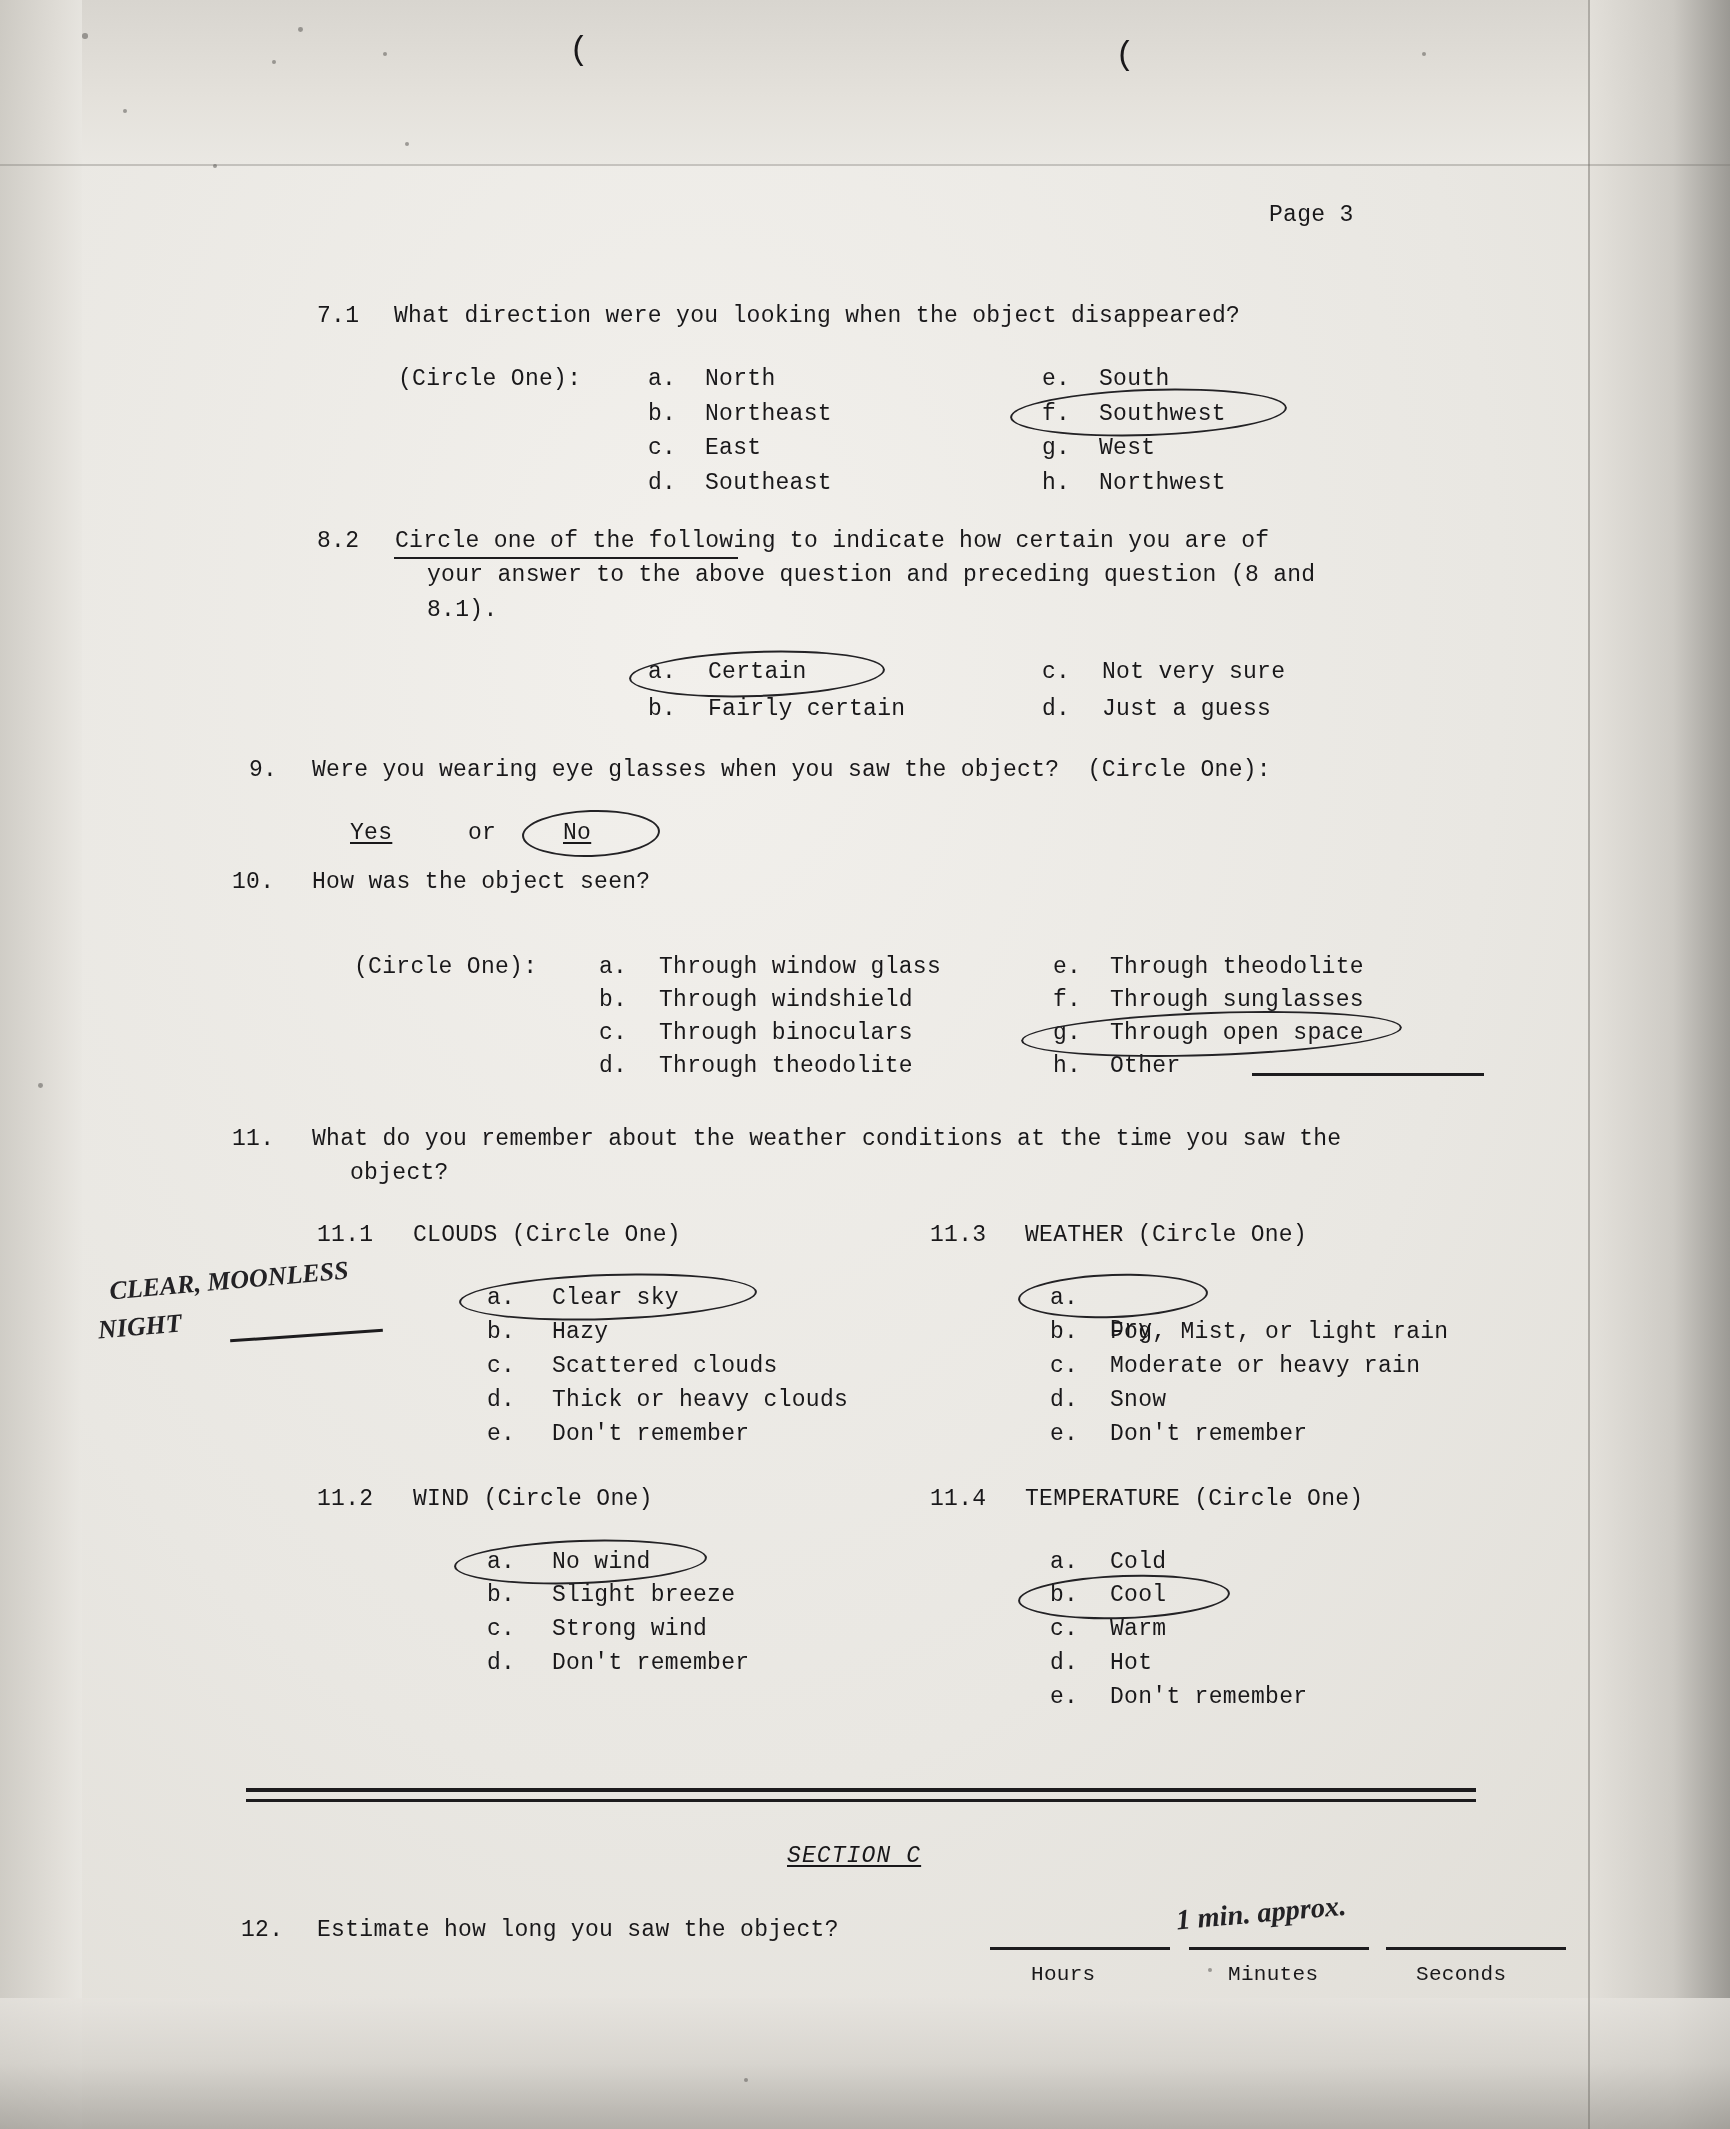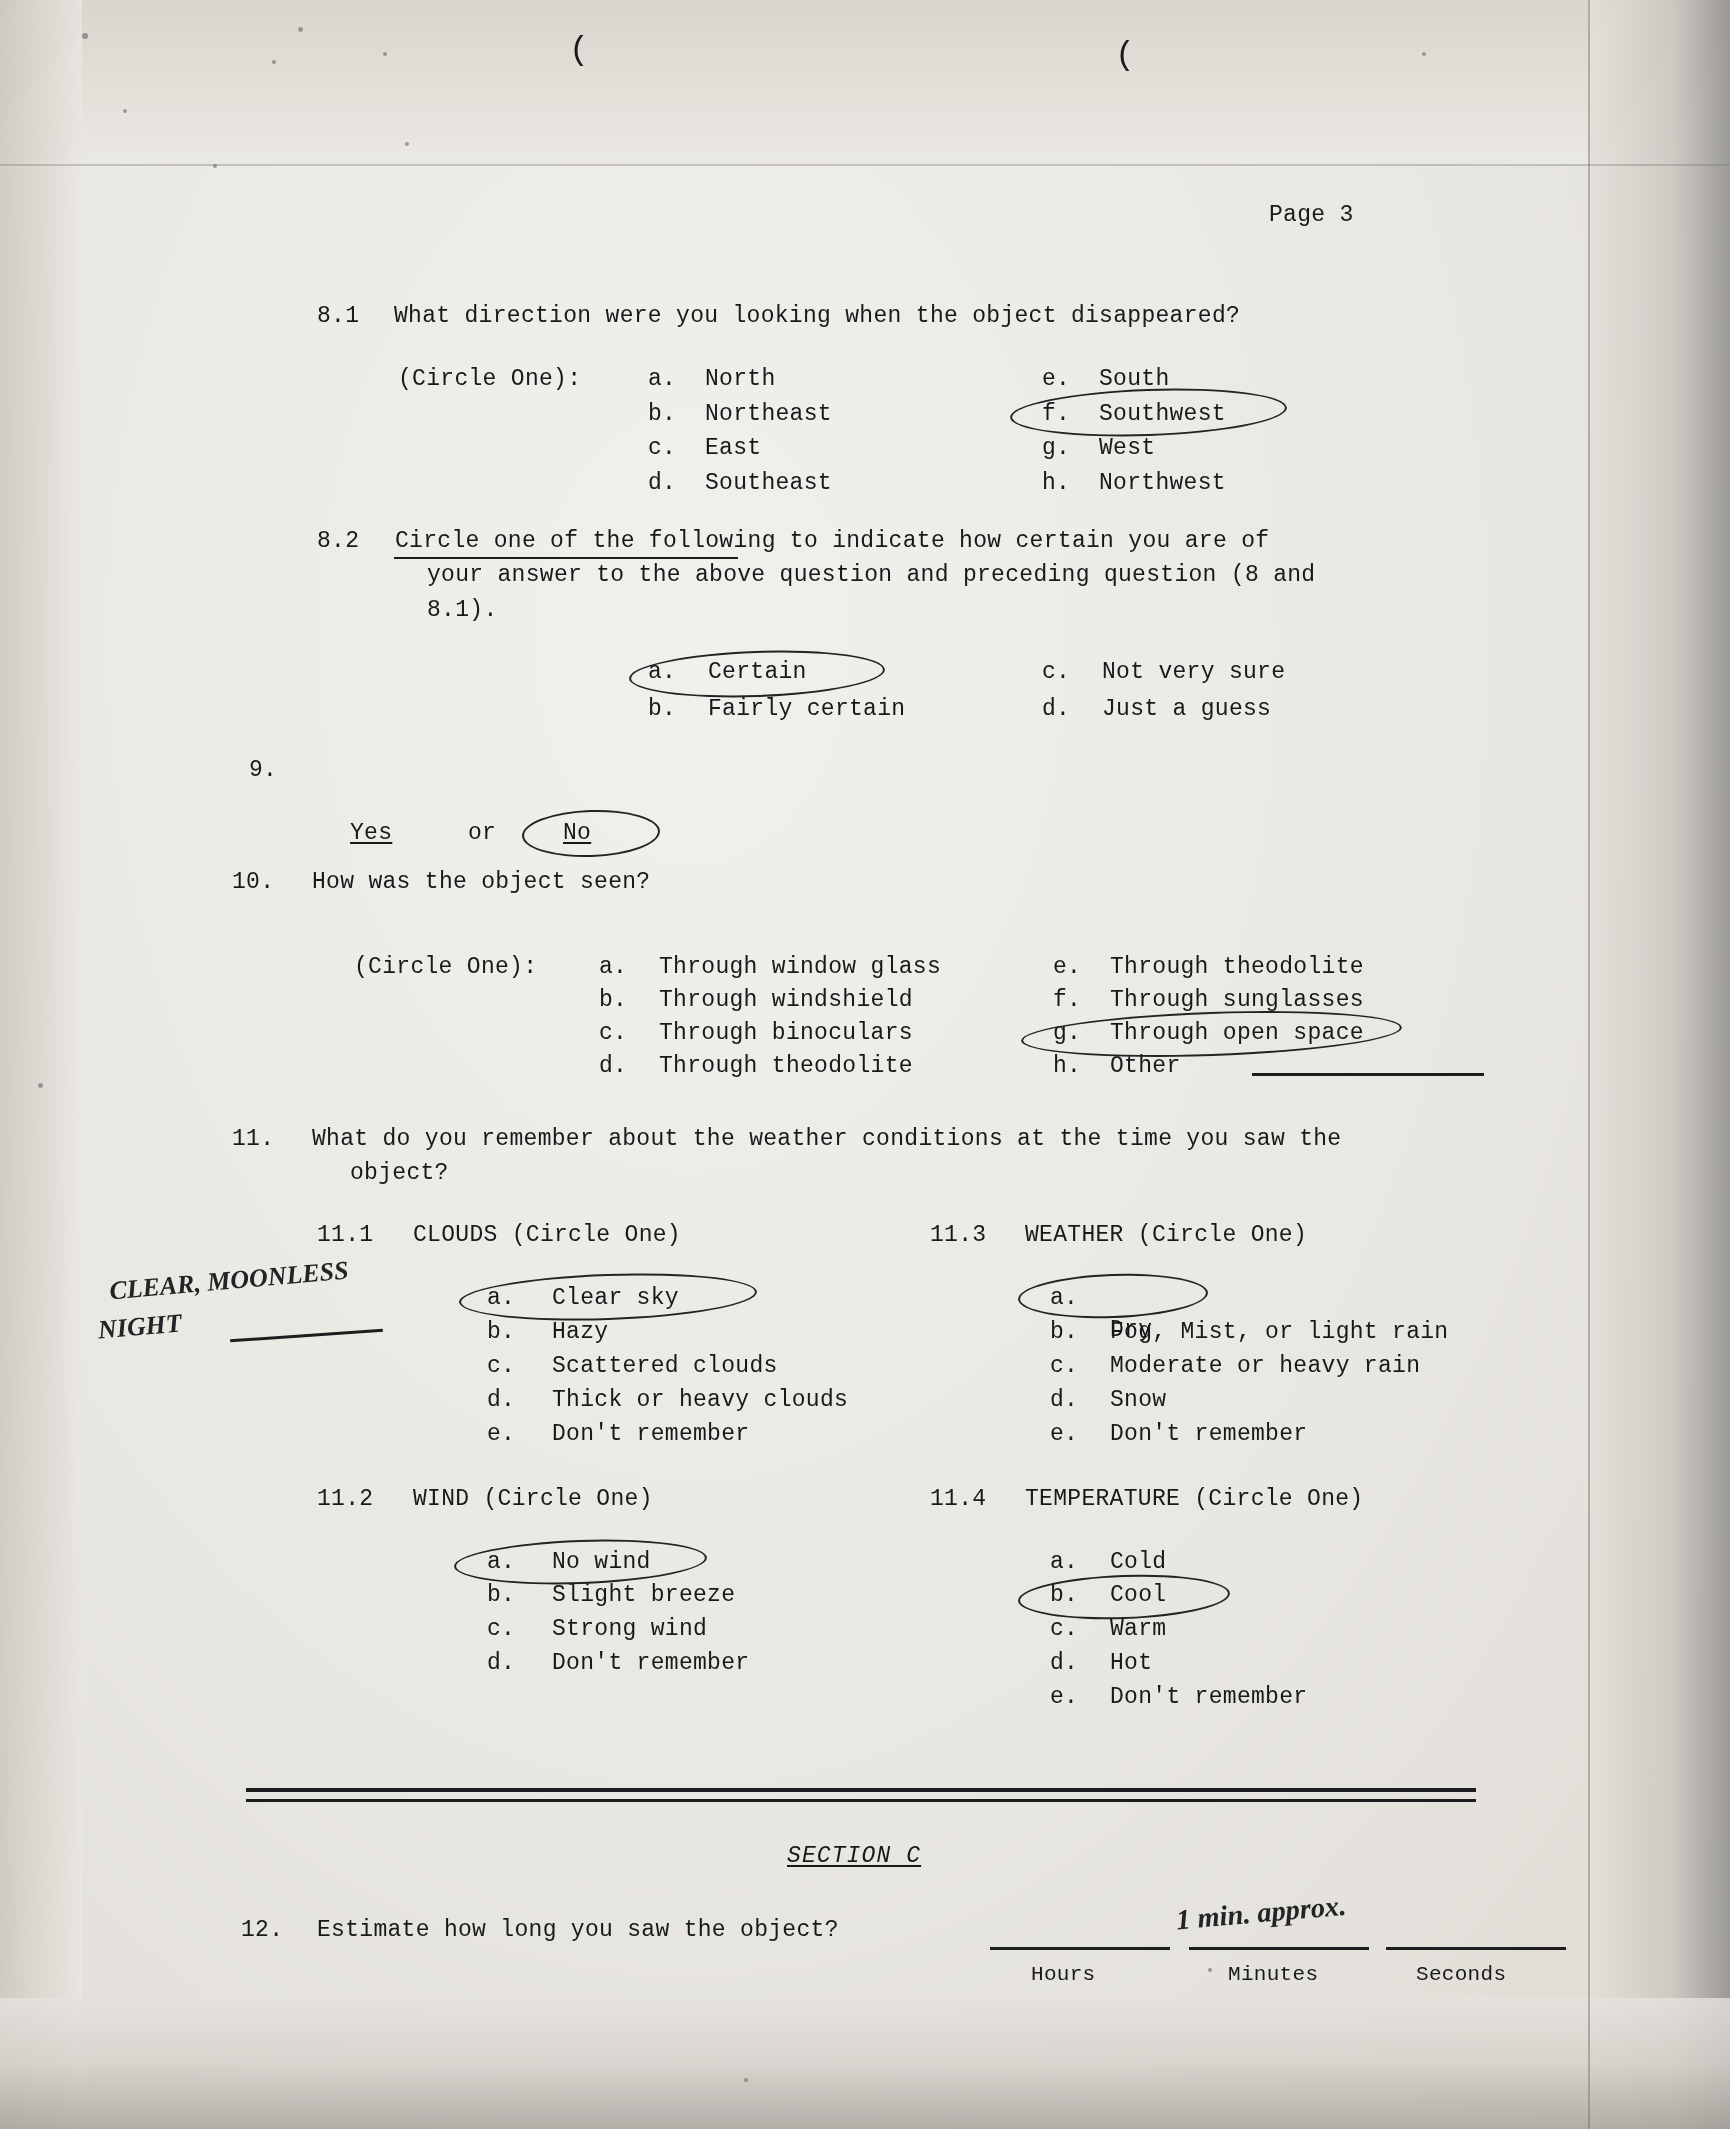--- a/index.html
+++ b/index.html
@@ -122,21 +122,21 @@
   <div class="speck" style="left:213px;top:164px;width:3.8px;height:3.8px;"></div>
   <div class="speck" style="left:1208px;top:1968px;width:3.8px;height:3.8px;"></div>
   <div class="speck" style="left:744px;top:2078px;width:4.4px;height:4.4px;"></div>
   <div class="speck" style="left:38px;top:1083px;width:4.9px;height:4.9px;"></div>
 
   <div class="txt t42" style="left:569px;top:38px;font-size:33px;">(</div>
   <div class="txt t42" style="left:1115px;top:43px;font-size:33px;">(</div>
 
   <div class="txt t42" style="left:1269px;top:202px;">Page 3</div>
 
-  <div class="txt t42" style="left:317px;top:303px;">8.1</div>
+  <div class="txt t42" style="left:317px;top:303px;">7.1</div>
   <div class="txt t42" style="left:394px;top:303px;">What direction were you looking when the object disappeared?</div>
 
   <div class="txt t42" style="left:398px;top:366px;">(Circle One):</div>
 
   <div class="txt t42" style="left:648px;top:366px;">a.</div>
   <div class="txt t42" style="left:705px;top:366px;">North</div>
   <div class="txt t42" style="left:648px;top:401px;">b.</div>
   <div class="txt t42" style="left:705px;top:401px;">Northeast</div>
   <div class="txt t42" style="left:648px;top:435px;">c.</div>
   <div class="txt t42" style="left:705px;top:435px;">East</div>
@@ -166,20 +166,21 @@
   <div class="txt t42" style="left:708px;top:696px;">Fairly certain</div>
 
   <div class="txt t42" style="left:1042px;top:659px;">c.</div>
   <div class="txt t42" style="left:1102px;top:659px;">Not very sure</div>
   <div class="txt t42" style="left:1042px;top:696px;">d.</div>
   <div class="txt t42" style="left:1102px;top:696px;">Just a guess</div>
 
   <div class="circle-ann" style="left:629px;top:651px;width:252px;height:42px;"></div>
 
   <div class="txt t42" style="left:249px;top:757px;">9.</div>
+  <div class="txt t42" style="left:312px;top:757px;">Were you wearing eye glasses when you saw the object?  (Circle One):</div>
 
   <div class="txt t42 u" style="left:350px;top:820px;">Yes</div>
   <div class="txt t42" style="left:468px;top:820px;">or</div>
   <div class="txt t42 u" style="left:563px;top:820px;">No</div>
   <div class="circle-ann" style="left:522px;top:810px;width:134px;height:43px;"></div>
 
   <div class="txt t42" style="left:232px;top:869px;">10.</div>
   <div class="txt t42" style="left:312px;top:869px;">How was the object seen?</div>
 
   <div class="txt t42" style="left:354px;top:954px;">(Circle One):</div>

